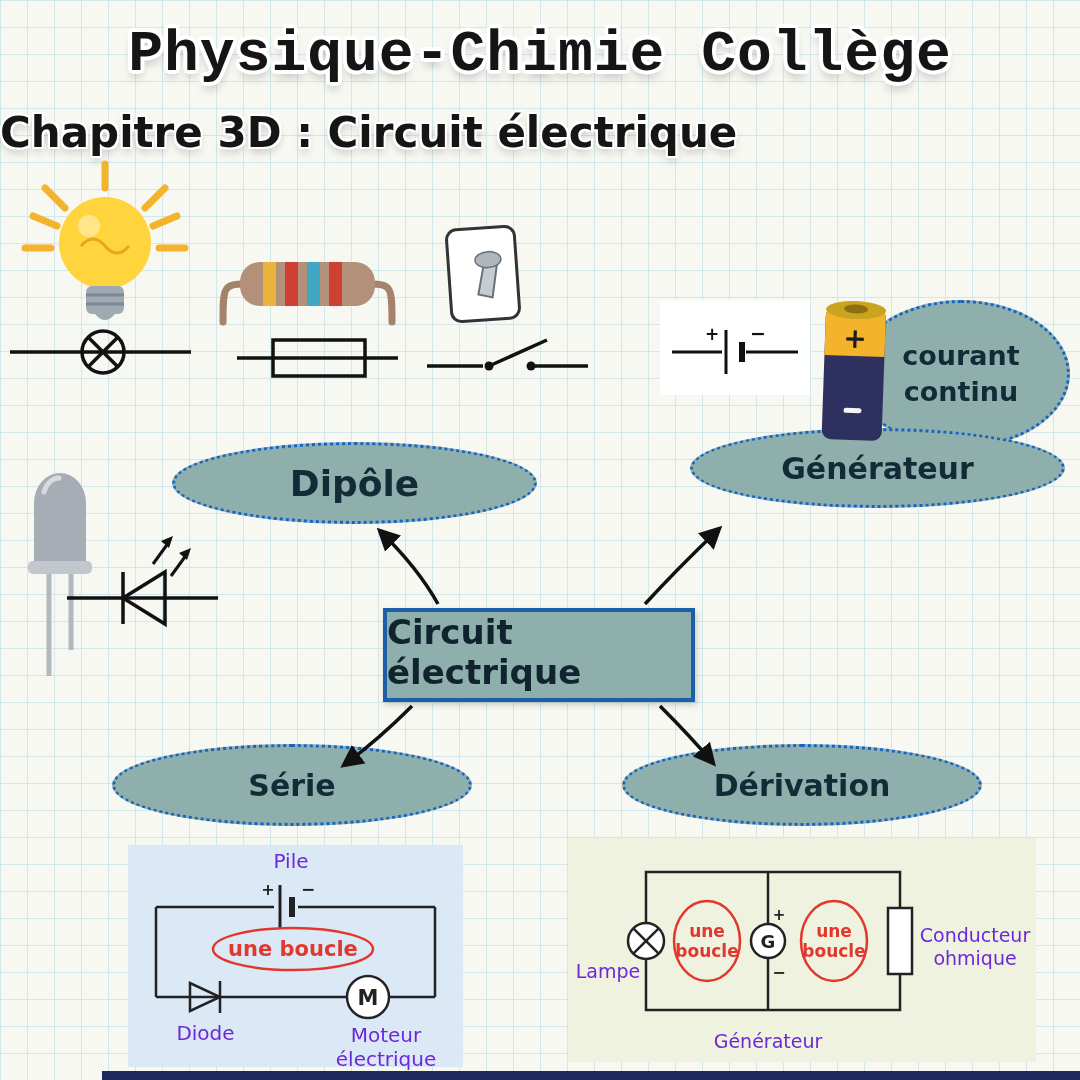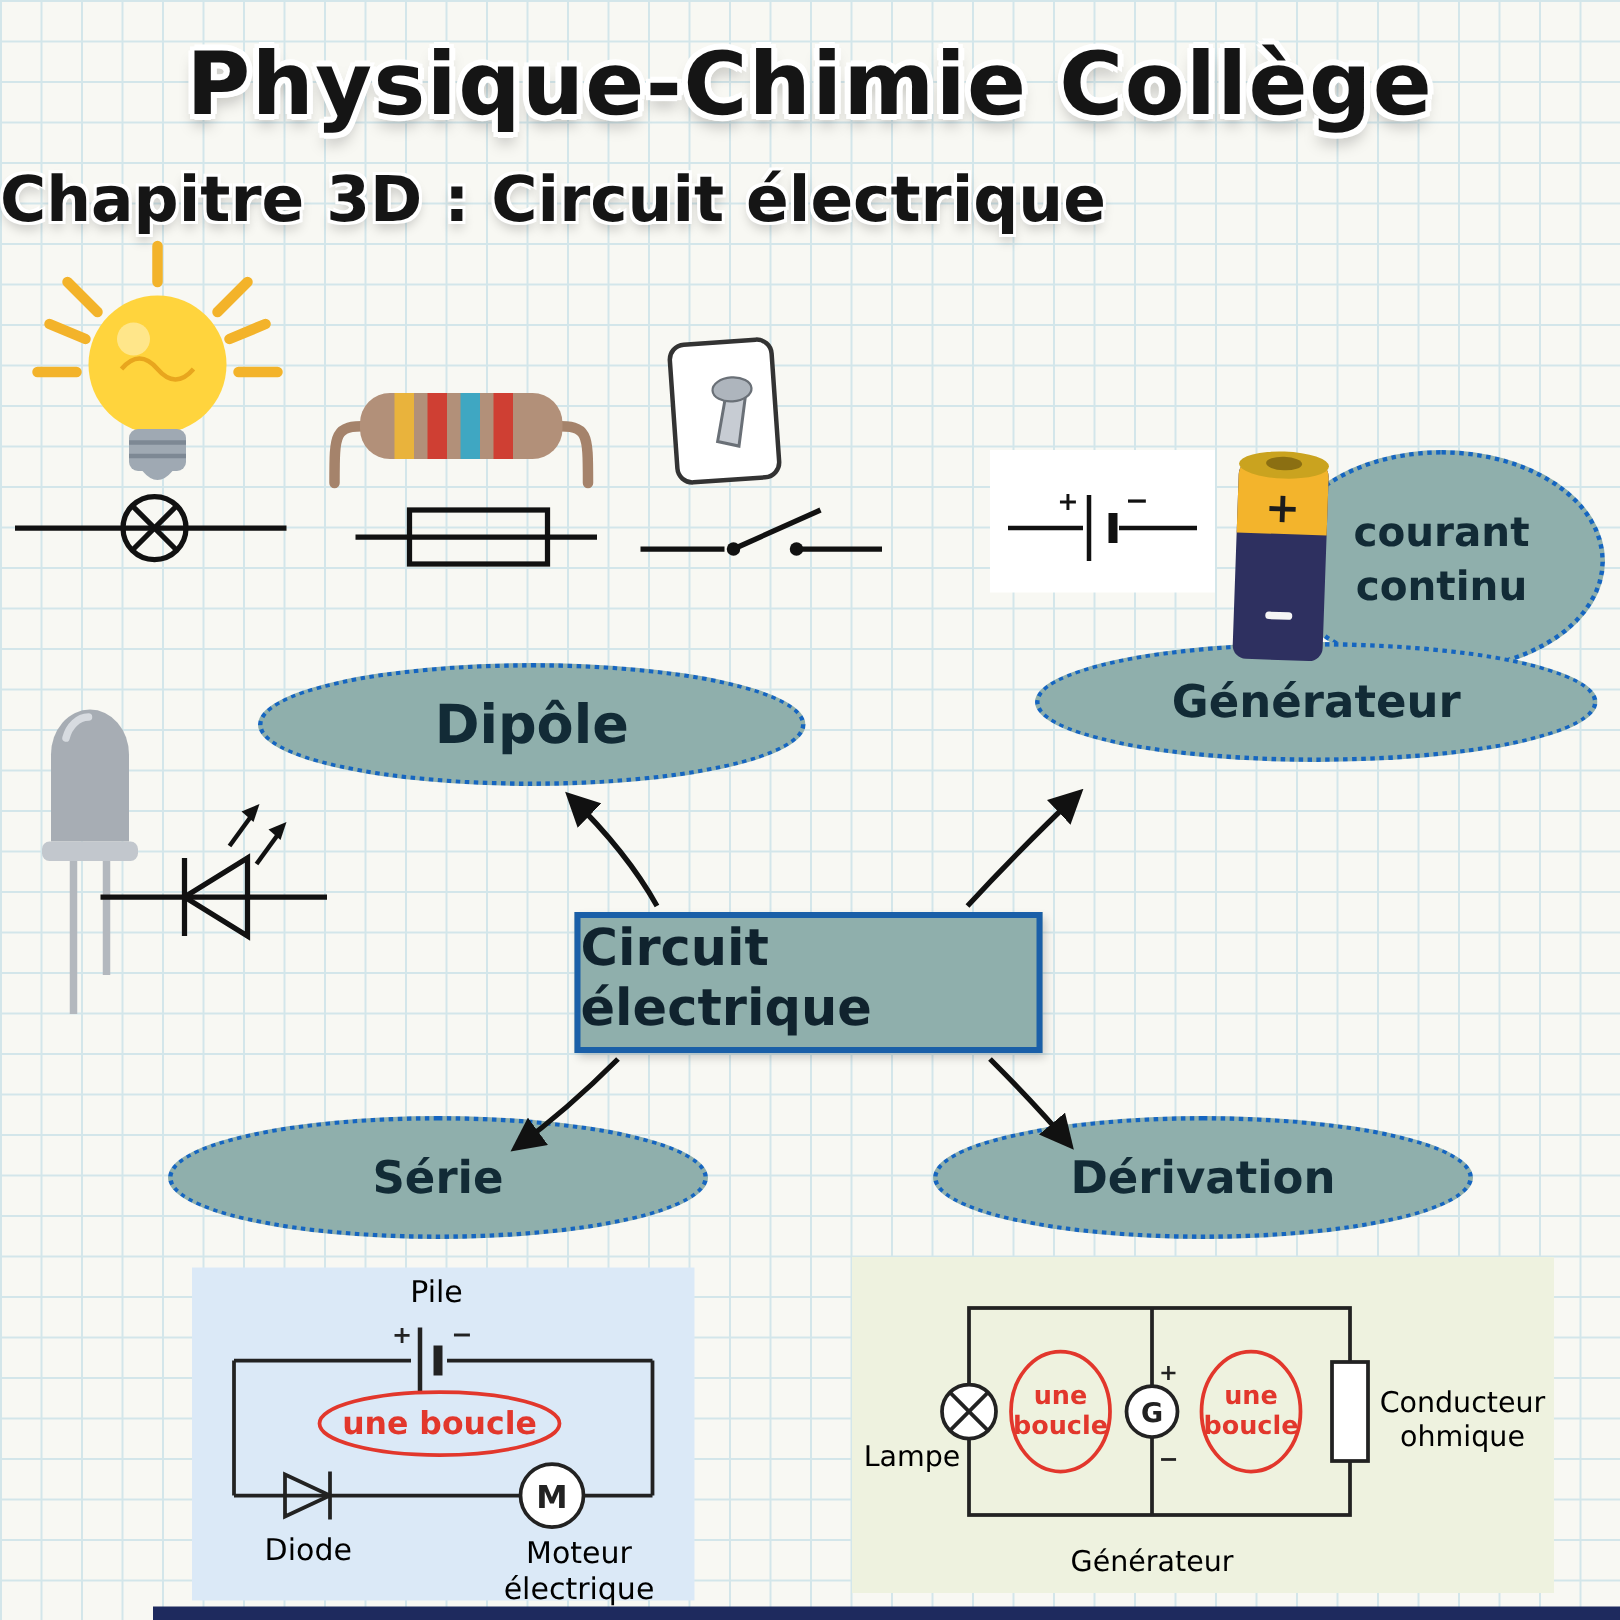--- a/index.html
+++ b/index.html
@@ -14,20 +14,21 @@
       linear-gradient(90deg, #d3e6ea 1px, transparent 1px);
     background-size:27px 27px;
   }
 
   .title {
     position:absolute; top:22px; left:0; width:100%; text-align:center;
     font-size:58px; font-weight:800; color:#151515; letter-spacing:1px;
     text-shadow:-3px -3px 0 #fff, 3px -3px 0 #fff, -3px 3px 0 #fff, 3px 3px 0 #fff,
                 0 -4px 0 #fff, 0 4px 0 #fff, -4px 0 0 #fff, 4px 0 0 #fff,
                 0 7px 10px rgba(0,0,0,0.25);
+    font-family:Liberation Mono, monospace;
   }
   .subtitle {
     position:absolute; top:108px; left:0; width:100%; text-align:left;
     font-size:42px; font-weight:800; color:#151515;
     text-shadow:-2px -2px 0 #fff, 2px -2px 0 #fff, -2px 2px 0 #fff, 2px 2px 0 #fff,
                 0 5px 8px rgba(0,0,0,0.22);
   }
 
   svg.abs { position:absolute; }
 
@@ -53,21 +54,21 @@
   .arrows { position:absolute; left:0; top:0; width:1080px; height:1080px; z-index:4; pointer-events:none; }
 
   .battery-patch { position:absolute; left:660px; top:300px; width:150px; height:95px; background:#ffffff; z-index:1; }
   .battery-illus { left:812px; top:288px; z-index:3; }
 
   .panel { position:absolute; z-index:1; }
   .panel-serie { left:128px; top:845px; width:335px; height:222px; background:#dbe9f7; }
   .panel-derivation { left:568px; top:838px; width:468px; height:224px; background:#eef2df; }
   .panel svg { position:absolute; left:0; top:0; }
 
-  .plabel { position:absolute; text-align:center; color:#000000; font-size:20px; line-height:1.2; }
+  .plabel { position:absolute; text-align:center; color:#6d28d9; font-size:20px; line-height:1.2; }
   .plabel-sm { font-size:19px; }
   .boucle-text { position:absolute; text-align:center; color:#e2372c; font-weight:bold; }
 
   .lbl-pile        { left:108px; top:4px;   width:110px; }
   .lbl-diode       { left:30px;  top:176px; width:95px; }
   .lbl-moteur      { left:198px; top:178px; width:120px; }
   .boucle-serie    { left:85px;  top:92px;  width:160px; font-size:21px; }
 
   .lbl-lampe       { left:2px;   top:122px; width:76px; }
   .lbl-conducteur  { left:350px; top:86px;  width:114px; }

